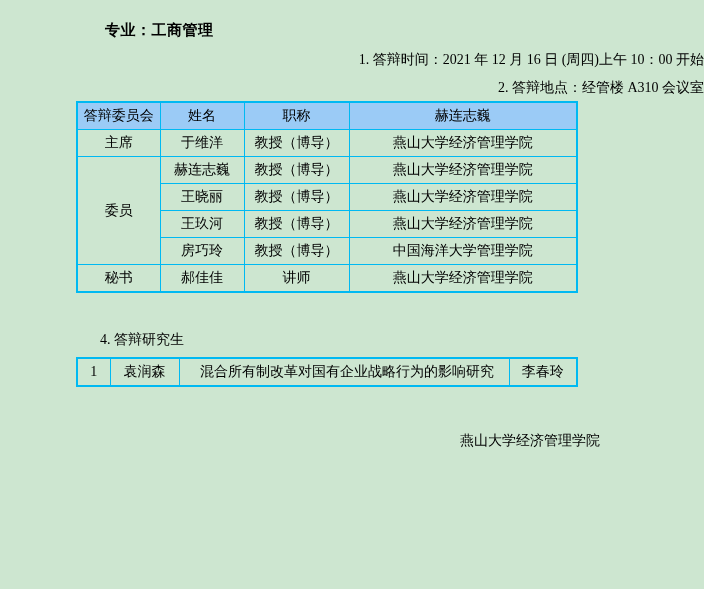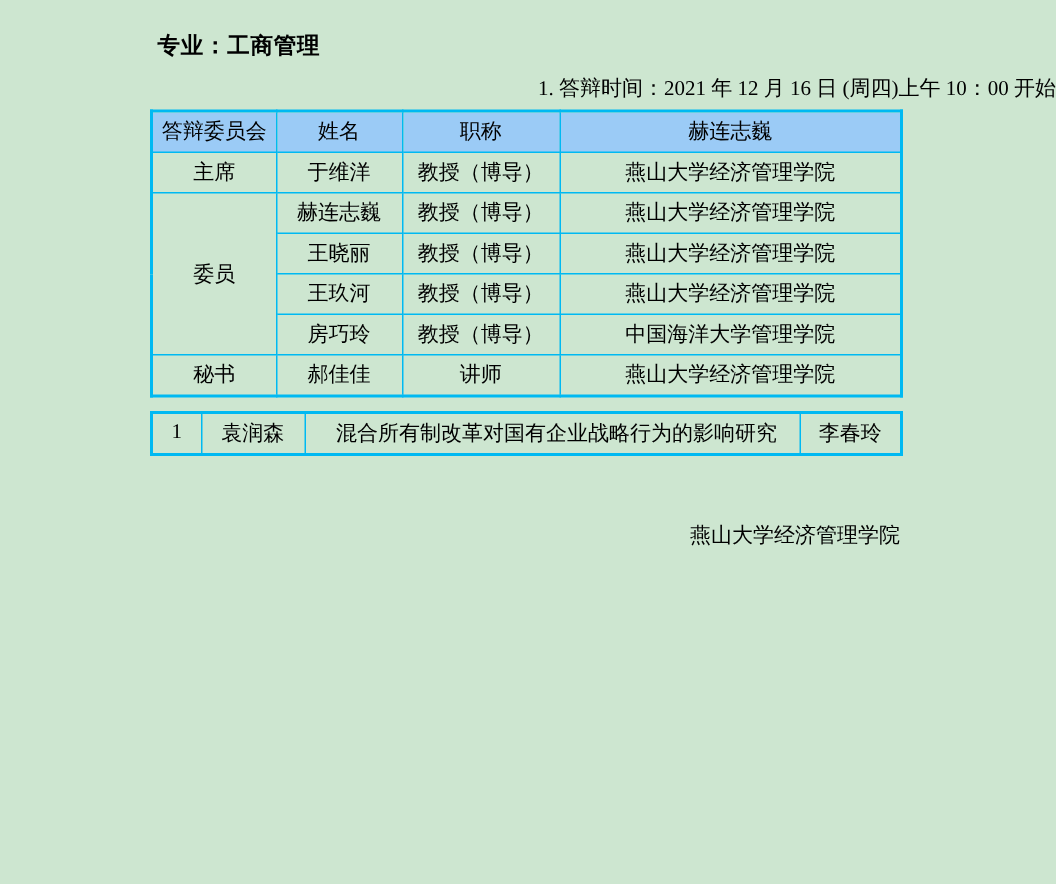--- a/index.html
+++ b/index.html
@@ -28,21 +28,21 @@
   }
   .item {
     margin-left: 100px;
     margin-top: 12px;
     font-size: 14px;
     line-height: 16px;
     text-align: right;
   }
   table {
     border-collapse: collapse;
-    margin-left: 100px;
+    margin-left: 76px;
     table-layout: fixed;
     width: 500px;
   }
   .committee-table { margin-top: 5px; }
   .students-table  { margin-top: 9px; }
   th, td {
     border: 1px solid #00b9f2;
     font-size: 14px;
     font-weight: normal;
     text-align: center;
@@ -74,20 +74,21 @@
   }
 </style>
 </head>
 <body>
 
 <div class="doc">
 
   <div class="title">专业：工商管理</div>
 
   <div class="item">1. 答辩时间：2021 年 12 月 16 日 (周四)上午 10：00 开始</div>
+  <div class="item">2. 答辩地点：经管楼 A310 会议室</div>
 
   <table class="committee-table">
     <colgroup>
       <col style="width:83px">
         <col style="width:84px">
         <col style="width:105px">
         <col style="width:228px">
     </colgroup>
     <tbody>
         <tr>
@@ -125,20 +126,21 @@
     </tr>
     <tr>
       <td>秘书</td>
       <td>郝佳佳</td>
       <td>讲师</td>
       <td>燕山大学经济管理学院</td>
     </tr>
   </tbody>
     </table>
 
+  <div class="section4">4. 答辩研究生</div>
 
   <table class="students-table">
     <colgroup>
       <col style="width:33px">
         <col style="width:69px">
         <col style="width:330px">
         <col style="width:68px">
     </colgroup>
     <tbody>
     <tr style="height:28px">

